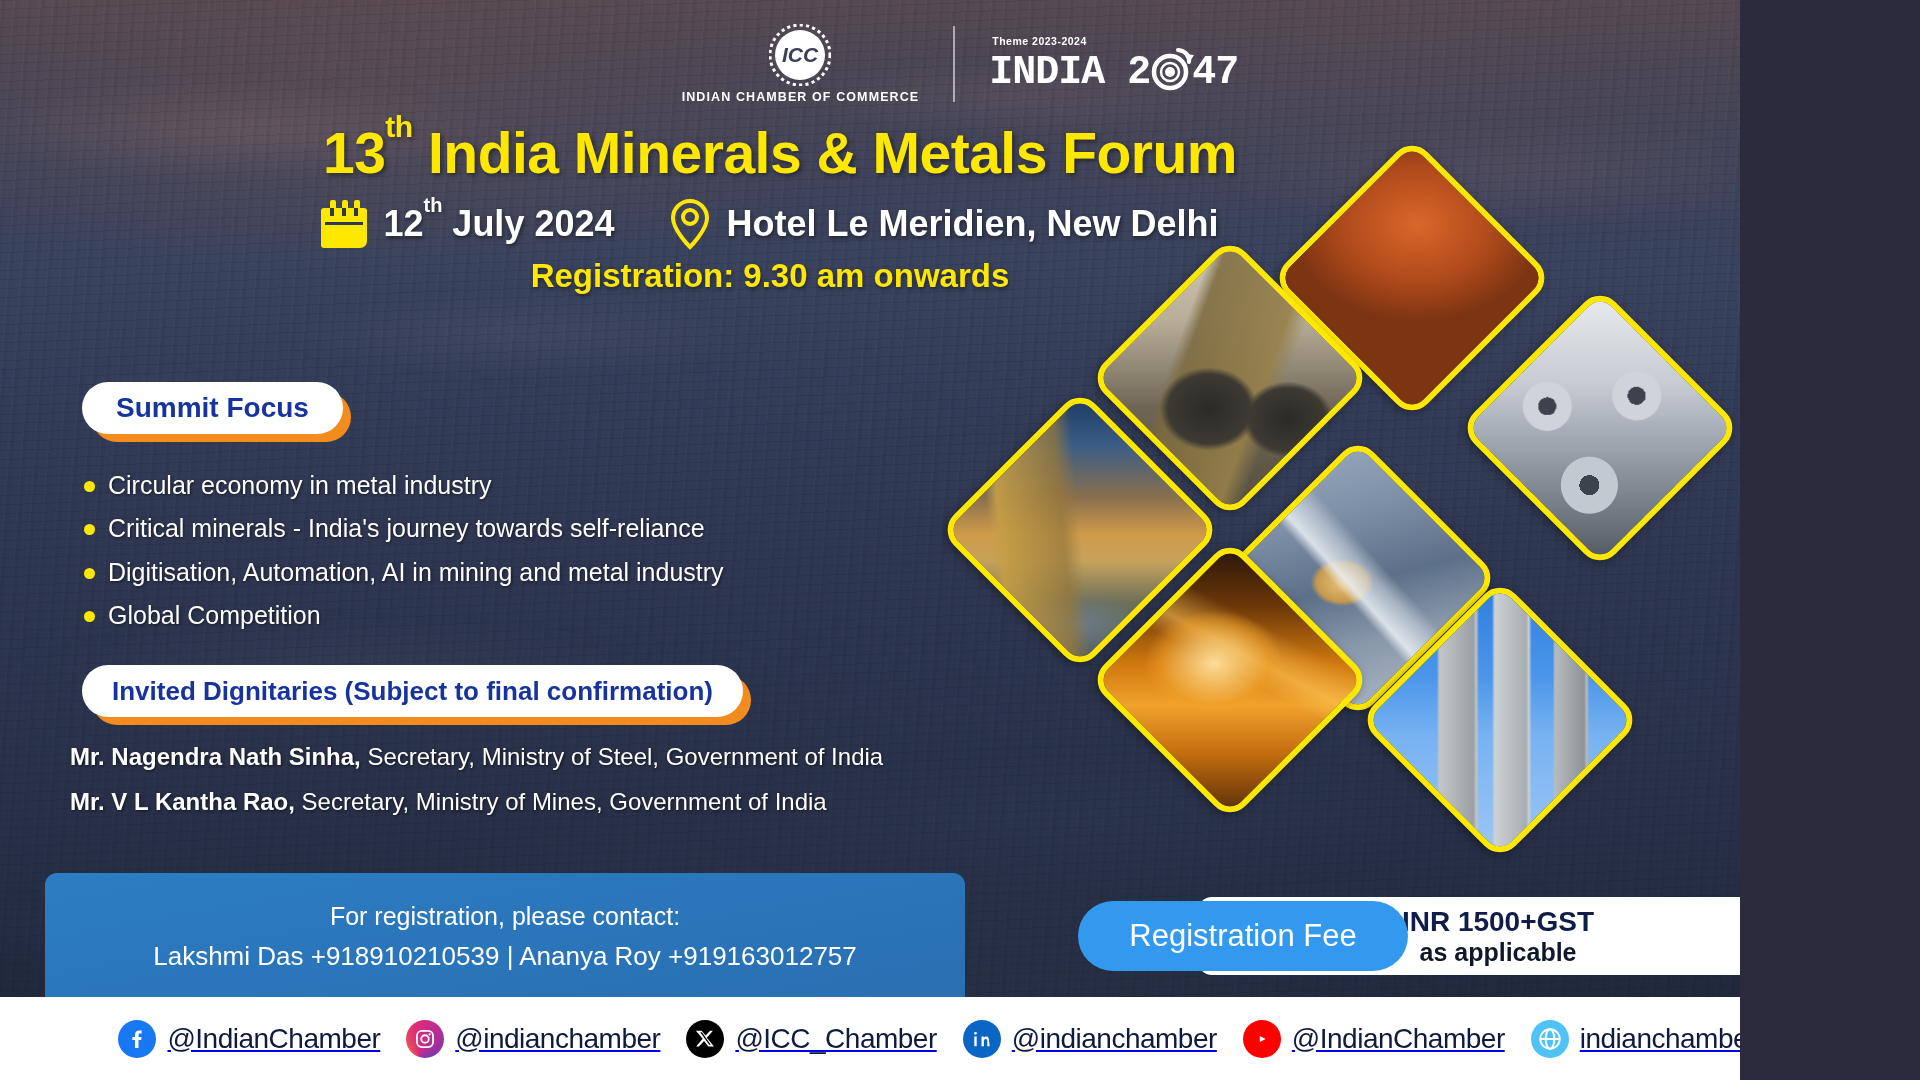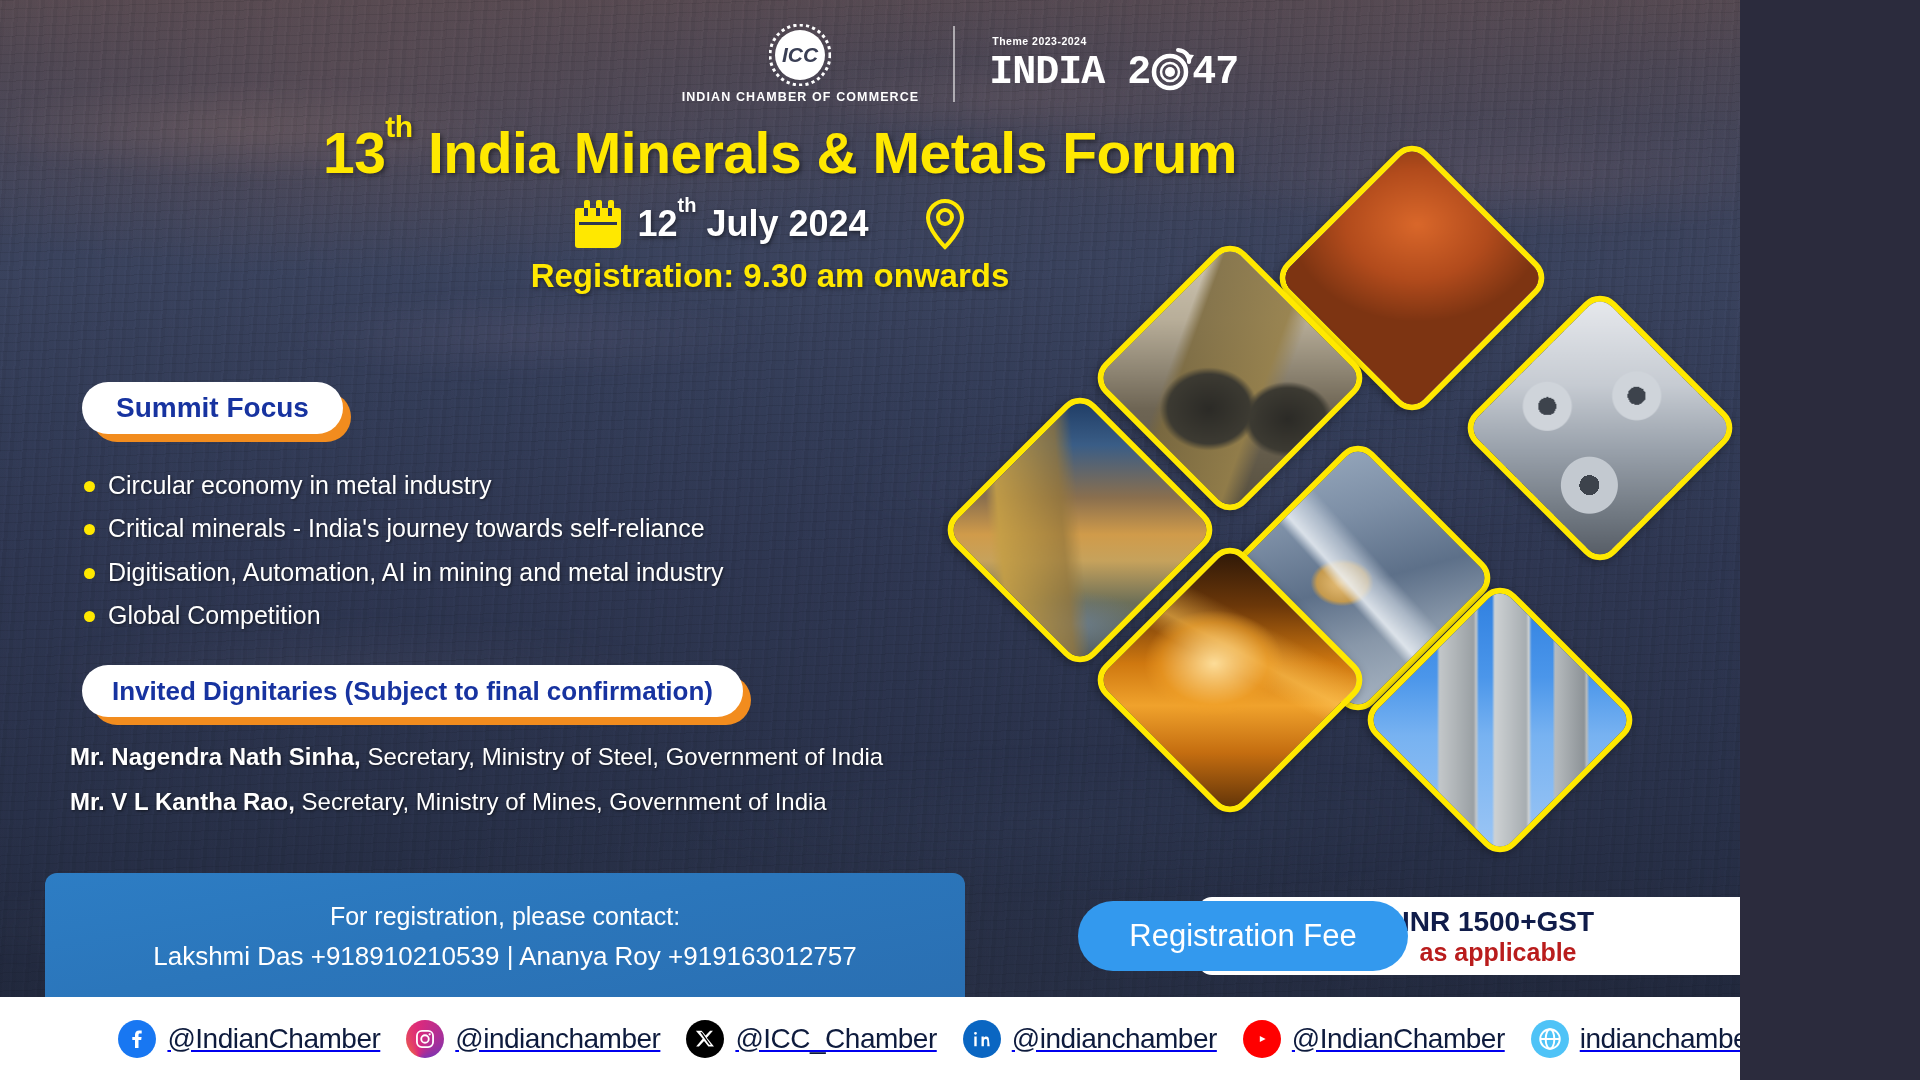--- a/index.html
+++ b/index.html
@@ -158,21 +158,21 @@
   .contact-line2 { color:#ffffff; font-size:26px; }
 
   
   .fee-wrap { position:absolute; left:1078px; top:897px; width:720px; height:78px; }
   .fee-white {
     position:absolute; left:120px; top:0; width:600px; height:78px;
     background:#ffffff; border-radius:14px;
     display:flex; flex-direction:column; align-items:center; justify-content:center;
   }
   .fee-amount { color:#101C4A; font-weight:bold; font-size:28px; line-height:1.12; }
-  .fee-applic { color:#b91c1c; font-weight:bold; font-size:25px; line-height:1.12; }
+  .fee-applic { color:#0f172a; font-weight:bold; font-size:25px; line-height:1.12; }
   .fee-blue {
     position:absolute; left:0; top:4px; width:330px; height:70px;
     background:#3399EE; border-radius:40px;
     display:flex; align-items:center; justify-content:center;
     color:#ffffff; font-size:31px;
   }
 
   
   .collage { position:absolute; left:1000px; top:160px; width:920px; height:620px; }
   .dia {
@@ -345,20 +345,21 @@
       <span class="meta-text"><span>12</span><sup>th</sup><span> July 2024</span></span>
     </div>
 
     <div class="meta-item">
       <span class="pin-icon">
         <svg viewBox="0 0 40 52" width="40" height="52" aria-hidden="true">
           <path d="M20 3 C10.6 3 3 10.6 3 20 C3 32 20 49 20 49 C20 49 37 32 37 20 C37 10.6 29.4 3 20 3 Z" fill="none" stroke="#FFE800" stroke-width="4"></path>
           <circle cx="20" cy="19" r="7" fill="none" stroke="#FFE800" stroke-width="4"></circle>
         </svg>
       </span>
+      <span class="meta-text">Hotel Le Meridien, New Delhi</span>
     </div>
   </div>
 
   <div class="reg-time">Registration: 9.30 am onwards</div>
 
   <div class="pill" id="pill-summit">Summit Focus</div>
 
   <div class="bullets">
     <div class="bullet-row">
       <span class="dot"></span>

